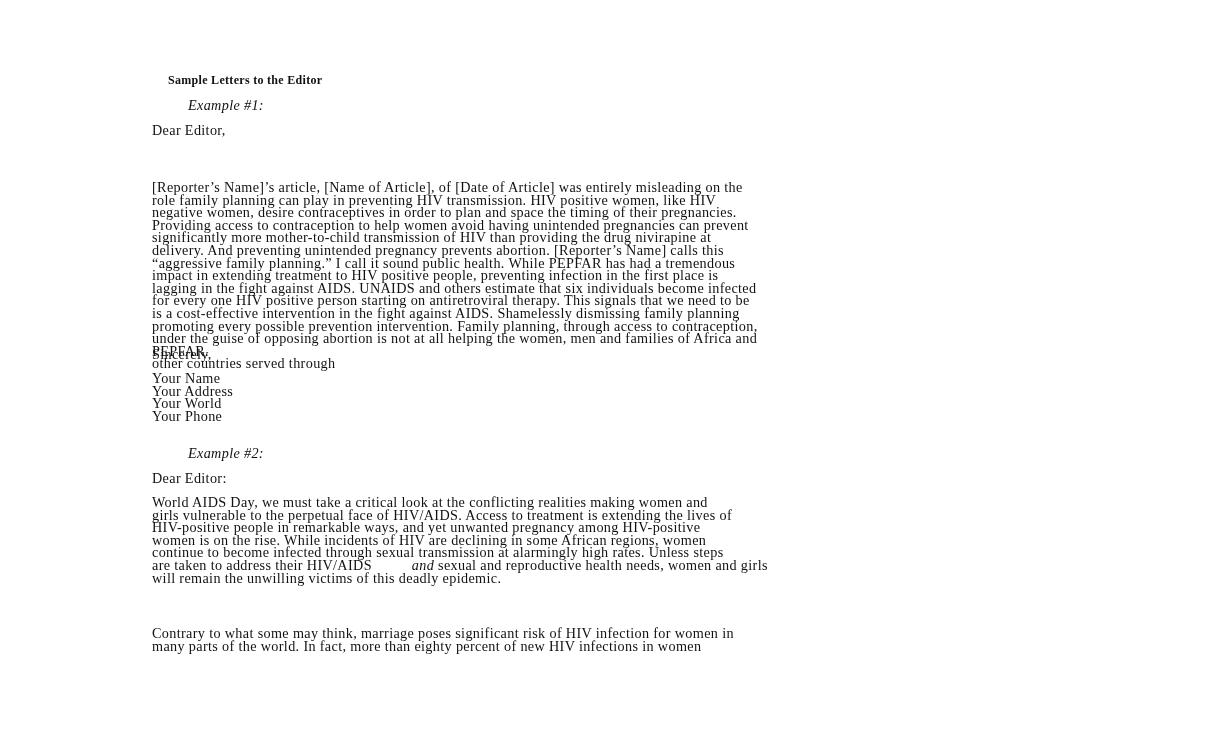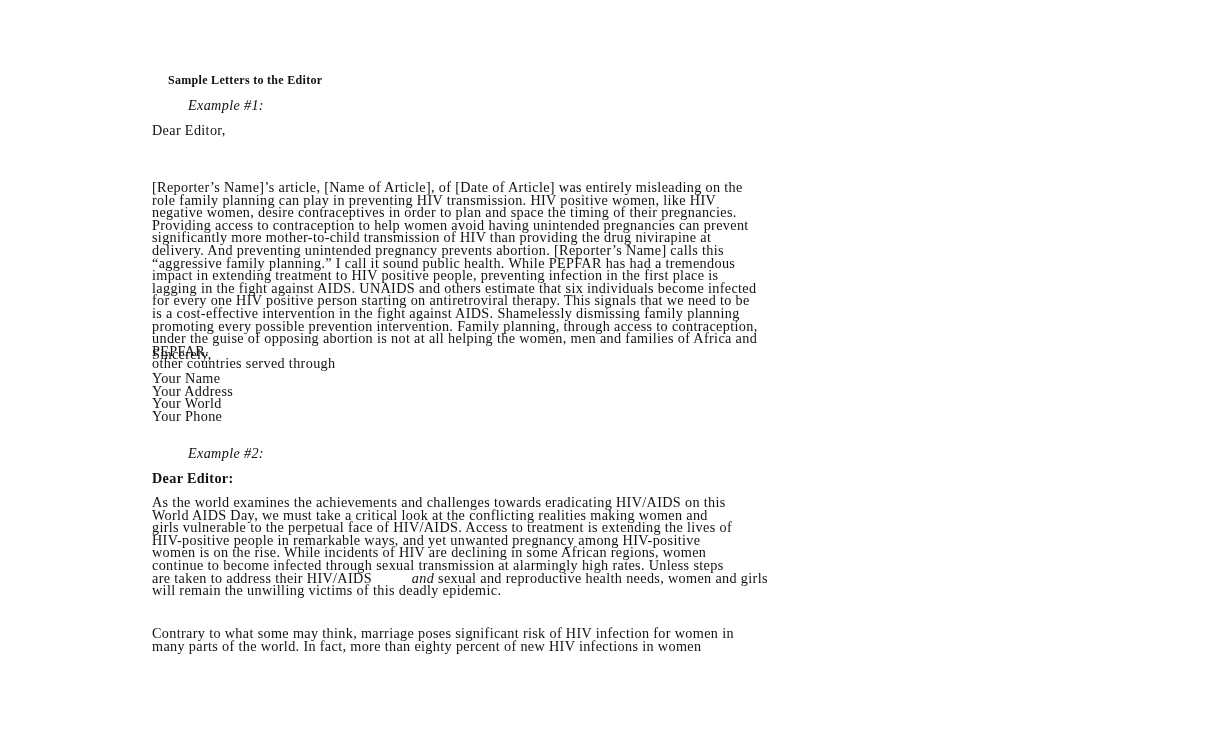--- a/index.html
+++ b/index.html
@@ -44,24 +44,23 @@
 
   <div class="blk" style="top:300px;">
     <div class="line">Your Name</div>
     <div class="line">Your Address</div>
     <div class="line">Your World</div>
     <div class="line">Your Phone</div>
   </div>
 
   <div class="blk line ital" style="top:375px;">Example #2:</div>
 
-  <div class="blk line" style="top:400px;font-weight:bold;">Dear Editor:</div>
+  <div class="blk line" style="top:400px;">Dear Editor:</div>
 
   <div class="blk" style="top:424px;">
-    <div class="line">As the world examines the achievements and challenges towards eradicating HIV/AIDS on this</div>
     <div class="line">World AIDS Day, we must take a critical look at the conflicting realities making women and</div>
     <div class="line">girls vulnerable to the perpetual face of HIV/AIDS. Access to treatment is extending the lives of</div>
     <div class="line">HIV-positive people in remarkable ways, and yet unwanted pregnancy among HIV-positive</div>
     <div class="line">women is on the rise. While incidents of HIV are declining in some African regions, women</div>
     <div class="line">continue to become infected through sexual transmission at alarmingly high rates. Unless steps</div>
     <div class="line"><span>are taken to address their HIV/AIDS </span><span class="ital">and</span><span> sexual and reproductive health needs, women and girls</span></div>
     <div class="line">will remain the unwilling victims of this deadly epidemic.</div>
   </div>
 
   <div class="blk" style="top:555px;">

